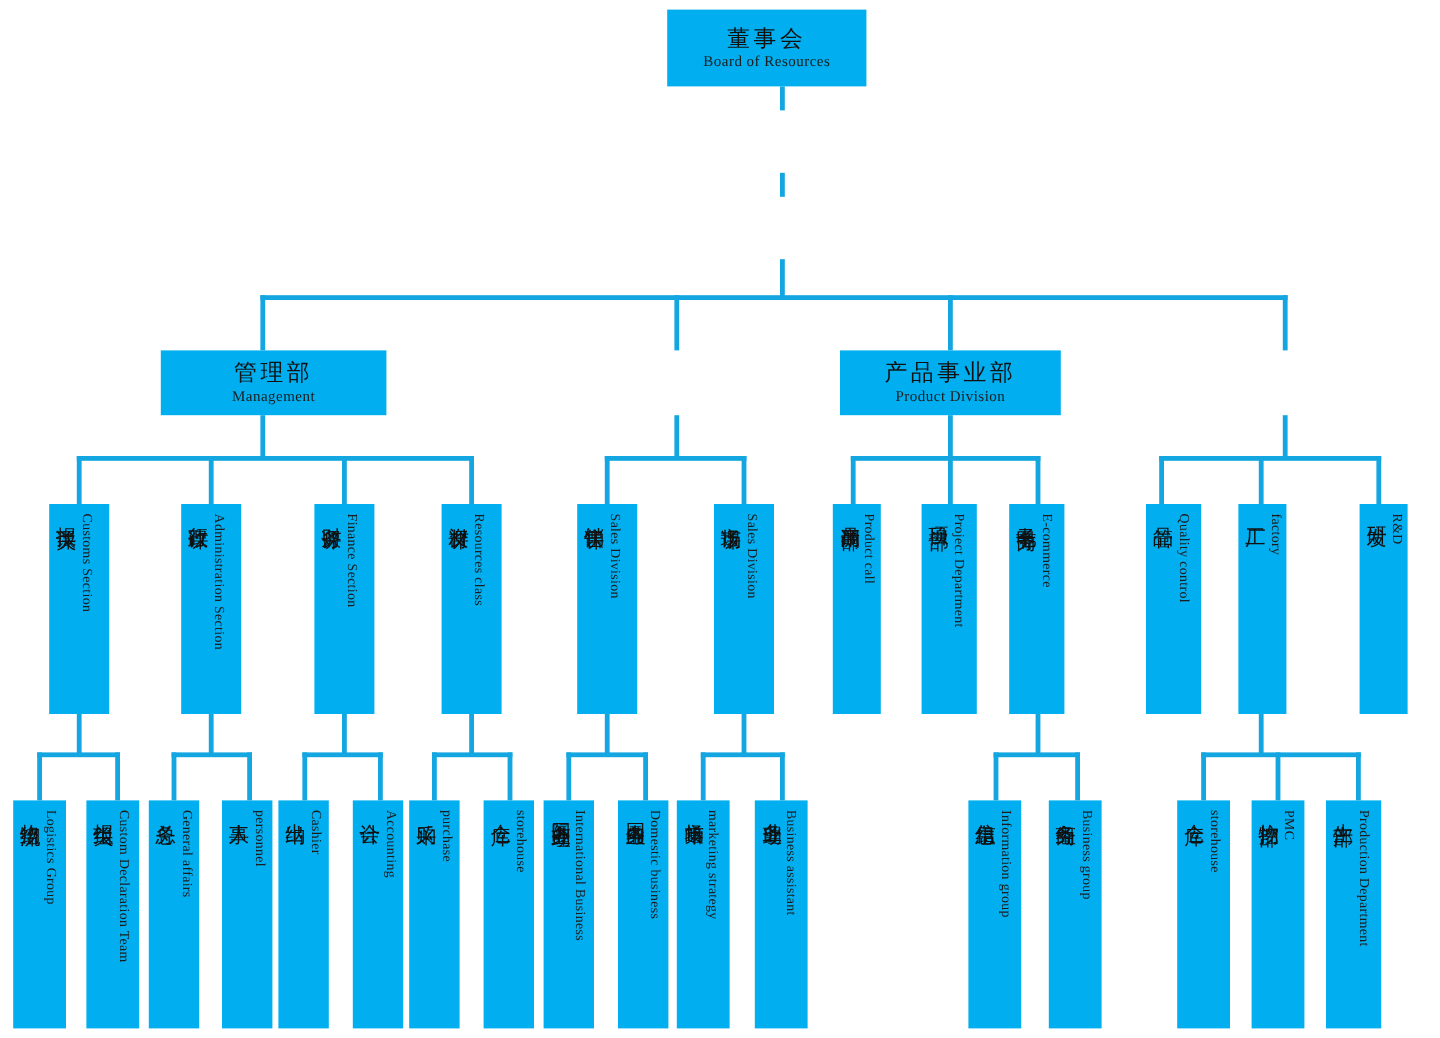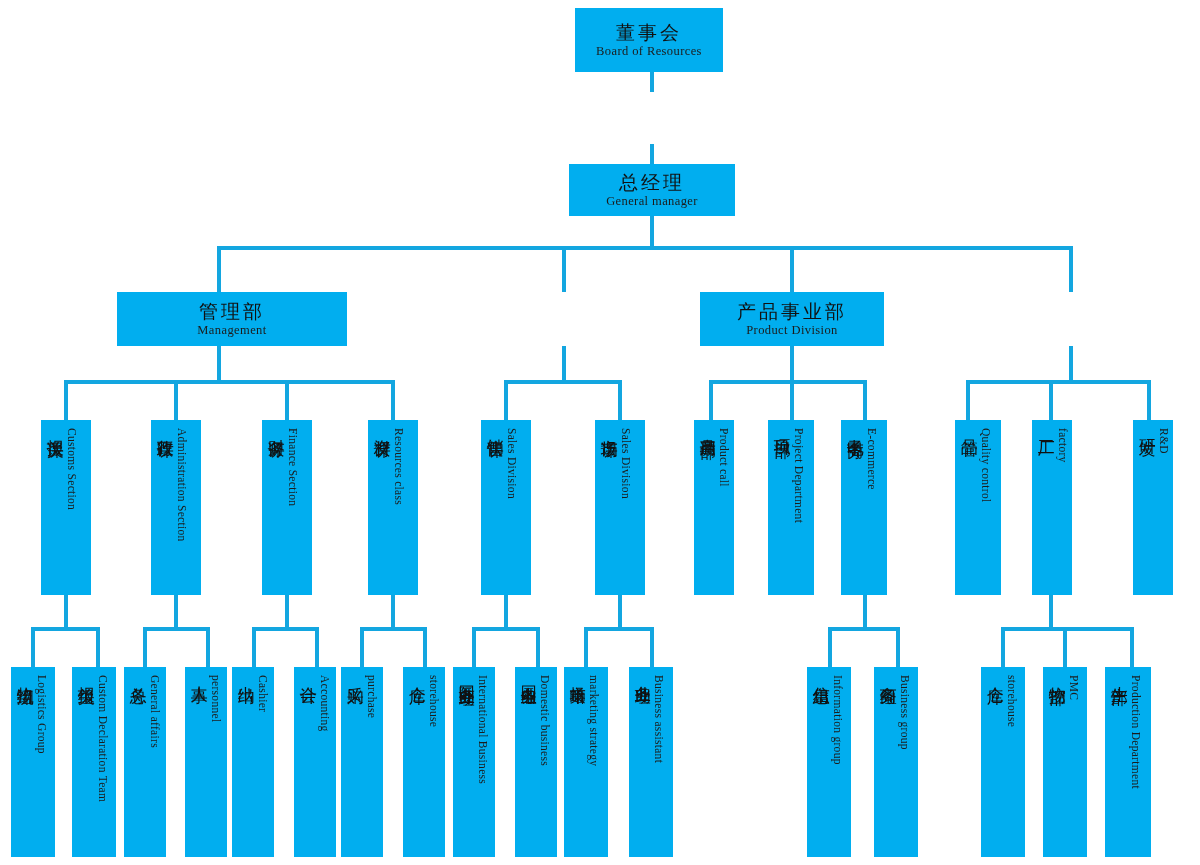--- a/index.html
+++ b/index.html
@@ -168,32 +168,28 @@
     <div class="line" style="left:828px; top:627px; width:4px; height:40px;"></div>
     <div class="line" style="left:896px; top:627px; width:4px; height:40px;"></div>
 
     <div class="line" style="left:1049px; top:595px; width:4px; height:34px;"></div>
     <div class="line" style="left:1001px; top:627px; width:133px; height:4px;"></div>
     <div class="line" style="left:1001px; top:627px; width:4px; height:40px;"></div>
     <div class="line" style="left:1063px; top:627px; width:4px; height:40px;"></div>
     <div class="line" style="left:1130px; top:627px; width:4px; height:40px;"></div>
   </div>
 
-  <div class="node horiz" style="left:575px; top:8px; width:148px; height:64px;">
+  <div class="node horiz" style="left:556px; top:8px; width:166px; height:64px;">
     <span class="cn">董事会</span>
     <span class="en">Board of Resources</span>
   </div>
 
 
-  <div class="node horiz" style="left:569px; top:164px; width:166px; height:52px;">
-    <span class="cn">总经理</span>
-    <span class="en">General manager</span>
-  </div>
-
-  <div class="node horiz" style="left:117px; top:292px; width:230px; height:54px;">
+
+  <div class="node horiz" style="left:134px; top:292px; width:188px; height:54px;">
     <span class="cn">管理部</span>
     <span class="en">Management</span>
   </div>
 
 
   <div class="node horiz" style="left:700px; top:292px; width:184px; height:54px;">
     <span class="cn">产品事业部</span>
     <span class="en">Product Division</span>
   </div>
 

